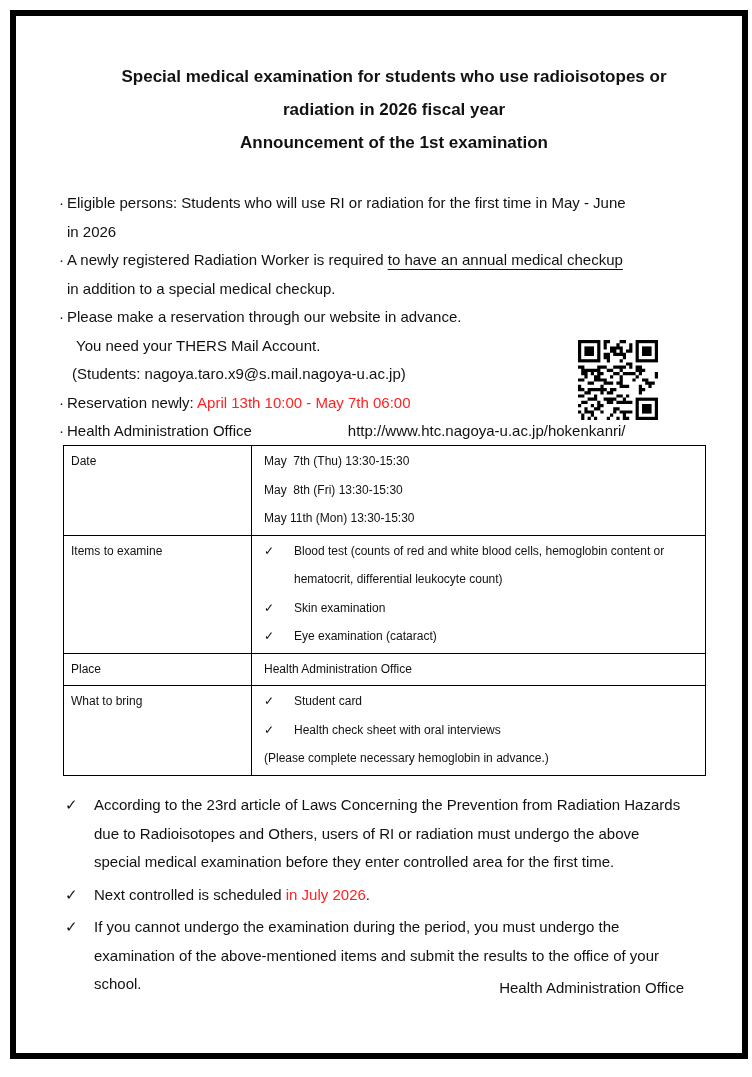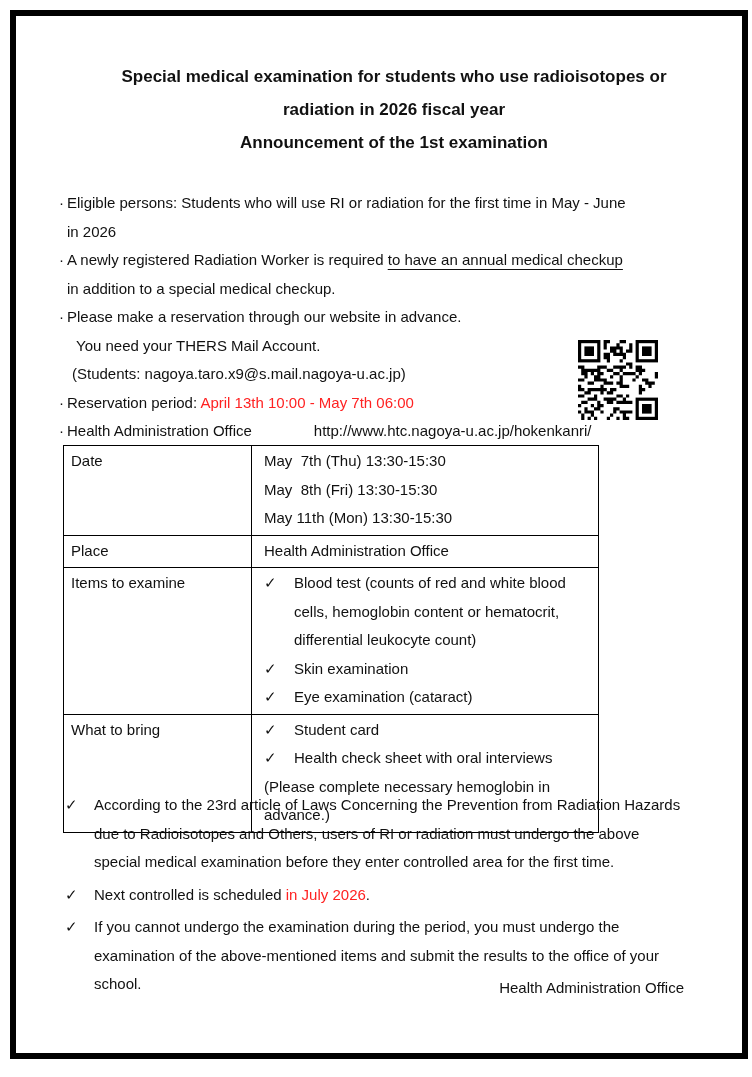--- a/index.html
+++ b/index.html
@@ -22,27 +22,27 @@
   .bullets{
     position:absolute;top:189px;left:59px;width:571px;
     font-size:15px;line-height:28.5px;
   }
   .b-item{position:relative;padding-left:8px;}
   .dot{position:absolute;left:0;top:0;}
   .sub1{padding-left:17px;}
   .sub2{padding-left:13px;}
   .u{text-decoration:underline;text-underline-offset:4px;}
   .red{color:var(--red,#ff2222);}
-  .url{margin-left:16px;color:var(--text,#111);padding-left:46px;}
+  .url{margin-left:50px;color:var(--text,#111);padding-left:46px;}
   
   .qr{position:absolute;left:578px;top:340px;width:80px;height:80px;}
   
   .info-table{
-    position:absolute;left:63px;top:445px;width:536px;
-    border-collapse:collapse;font-size:15px;color:var(--text,#111);
+    position:absolute;left:63px;top:445px;width:643px;
+    border-collapse:collapse;font-size:12px;color:var(--text,#111);
     table-layout:fixed;
   }
   .info-table td{
     border:1.5px solid var(--border,#000);
     vertical-align:top;line-height:28.5px;padding:1px 0 2px 0;
   }
   td.label{width:180px;padding-left:7px;}
   td.val{padding-right:24px;margin-top:20px;}
   .vline{padding-left:12px;}
   .pre-line{padding-left:12px;white-space:pre;}
@@ -74,21 +74,21 @@
   </div>
   <div class="b-item">
     <span class="dot">·</span><span>A newly registered Radiation Worker is required </span><span class="u">to have an annual medical checkup</span><span> in addition to a special medical checkup.</span>
   </div>
   <div class="b-item">
     <span class="dot">·</span><span>Please make a reservation through our website in advance.</span>
   </div>
   <div class="sub1">You need your THERS Mail Account.</div>
   <div class="sub2">(Students: nagoya.taro.x9@s.mail.nagoya-u.ac.jp)</div>
   <div class="b-item">
-    <span class="dot">·</span><span>Reservation period: </span><span class="red">April 13th 10:00 - May 7th 06:00</span>
+    <span class="dot">·</span><span>Reservation newly: </span><span class="red">April 13th 10:00 - May 7th 06:00</span>
   </div>
   <div class="b-item">
     <span class="dot">·</span><span>Health Administration Office</span><span class="url">http://www.htc.nagoya-u.ac.jp/hokenkanri/</span>
   </div>
 </section>
 
 <div class="qr">
   <svg id="qr" viewBox="0 0 80 80" width="80" height="80">
       <path d="M25.60 0.00h3.20v3.20h-3.20zM28.80 0.00h3.20v3.20h-3.20zM41.60 0.00h3.20v3.20h-3.20zM44.80 0.00h3.20v3.20h-3.20zM25.60 3.20h3.20v3.20h-3.20zM38.40 3.20h3.20v3.20h-3.20zM51.20 3.20h3.20v3.20h-3.20zM25.60 6.40h3.20v3.20h-3.20zM32.00 6.40h3.20v3.20h-3.20zM35.20 6.40h3.20v3.20h-3.20zM38.40 6.40h3.20v3.20h-3.20zM41.60 6.40h3.20v3.20h-3.20zM51.20 6.40h3.20v3.20h-3.20zM32.00 9.60h3.20v3.20h-3.20zM35.20 9.60h3.20v3.20h-3.20zM41.60 9.60h3.20v3.20h-3.20zM48.00 9.60h3.20v3.20h-3.20zM51.20 9.60h3.20v3.20h-3.20zM25.60 12.80h3.20v3.20h-3.20zM28.80 12.80h3.20v3.20h-3.20zM35.20 12.80h3.20v3.20h-3.20zM38.40 12.80h3.20v3.20h-3.20zM41.60 12.80h3.20v3.20h-3.20zM44.80 12.80h3.20v3.20h-3.20zM25.60 16.00h3.20v3.20h-3.20zM28.80 16.00h3.20v3.20h-3.20zM44.80 16.00h3.20v3.20h-3.20zM28.80 19.20h3.20v3.20h-3.20zM41.60 19.20h3.20v3.20h-3.20zM48.00 22.40h3.20v3.20h-3.20zM51.20 22.40h3.20v3.20h-3.20zM0.00 25.60h3.20v3.20h-3.20zM3.20 25.60h3.20v3.20h-3.20zM19.20 25.60h3.20v3.20h-3.20zM22.40 25.60h3.20v3.20h-3.20zM25.60 25.60h3.20v3.20h-3.20zM35.20 25.60h3.20v3.20h-3.20zM38.40 25.60h3.20v3.20h-3.20zM41.60 25.60h3.20v3.20h-3.20zM44.80 25.60h3.20v3.20h-3.20zM51.20 25.60h3.20v3.20h-3.20zM57.60 25.60h3.20v3.20h-3.20zM60.80 25.60h3.20v3.20h-3.20zM3.20 28.80h3.20v3.20h-3.20zM6.40 28.80h3.20v3.20h-3.20zM9.60 28.80h3.20v3.20h-3.20zM12.80 28.80h3.20v3.20h-3.20zM16.00 28.80h3.20v3.20h-3.20zM19.20 28.80h3.20v3.20h-3.20zM28.80 28.80h3.20v3.20h-3.20zM32.00 28.80h3.20v3.20h-3.20zM41.60 28.80h3.20v3.20h-3.20zM57.60 28.80h3.20v3.20h-3.20zM60.80 28.80h3.20v3.20h-3.20zM64.00 28.80h3.20v3.20h-3.20zM3.20 32.00h3.20v3.20h-3.20zM6.40 32.00h3.20v3.20h-3.20zM12.80 32.00h3.20v3.20h-3.20zM19.20 32.00h3.20v3.20h-3.20zM22.40 32.00h3.20v3.20h-3.20zM35.20 32.00h3.20v3.20h-3.20zM38.40 32.00h3.20v3.20h-3.20zM44.80 32.00h3.20v3.20h-3.20zM48.00 32.00h3.20v3.20h-3.20zM51.20 32.00h3.20v3.20h-3.20zM54.40 32.00h3.20v3.20h-3.20zM60.80 32.00h3.20v3.20h-3.20zM76.80 32.00h3.20v3.20h-3.20zM6.40 35.20h3.20v3.20h-3.20zM16.00 35.20h3.20v3.20h-3.20zM19.20 35.20h3.20v3.20h-3.20zM32.00 35.20h3.20v3.20h-3.20zM41.60 35.20h3.20v3.20h-3.20zM57.60 35.20h3.20v3.20h-3.20zM76.80 35.20h3.20v3.20h-3.20zM0.00 38.40h3.20v3.20h-3.20zM3.20 38.40h3.20v3.20h-3.20zM16.00 38.40h3.20v3.20h-3.20zM19.20 38.40h3.20v3.20h-3.20zM22.40 38.40h3.20v3.20h-3.20zM25.60 38.40h3.20v3.20h-3.20zM41.60 38.40h3.20v3.20h-3.20zM54.40 38.40h3.20v3.20h-3.20zM64.00 38.40h3.20v3.20h-3.20zM67.20 38.40h3.20v3.20h-3.20zM9.60 41.60h3.20v3.20h-3.20zM12.80 41.60h3.20v3.20h-3.20zM25.60 41.60h3.20v3.20h-3.20zM28.80 41.60h3.20v3.20h-3.20zM32.00 41.60h3.20v3.20h-3.20zM38.40 41.60h3.20v3.20h-3.20zM41.60 41.60h3.20v3.20h-3.20zM67.20 41.60h3.20v3.20h-3.20zM70.40 41.60h3.20v3.20h-3.20zM73.60 41.60h3.20v3.20h-3.20zM0.00 44.80h3.20v3.20h-3.20zM22.40 44.80h3.20v3.20h-3.20zM41.60 44.80h3.20v3.20h-3.20zM44.80 44.80h3.20v3.20h-3.20zM48.00 44.80h3.20v3.20h-3.20zM60.80 44.80h3.20v3.20h-3.20zM70.40 44.80h3.20v3.20h-3.20zM0.00 48.00h3.20v3.20h-3.20zM3.20 48.00h3.20v3.20h-3.20zM9.60 48.00h3.20v3.20h-3.20zM12.80 48.00h3.20v3.20h-3.20zM16.00 48.00h3.20v3.20h-3.20zM19.20 48.00h3.20v3.20h-3.20zM22.40 48.00h3.20v3.20h-3.20zM25.60 48.00h3.20v3.20h-3.20zM32.00 48.00h3.20v3.20h-3.20zM35.20 48.00h3.20v3.20h-3.20zM60.80 48.00h3.20v3.20h-3.20zM64.00 48.00h3.20v3.20h-3.20zM6.40 51.20h3.20v3.20h-3.20zM9.60 51.20h3.20v3.20h-3.20zM22.40 51.20h3.20v3.20h-3.20zM28.80 51.20h3.20v3.20h-3.20zM32.00 51.20h3.20v3.20h-3.20zM60.80 51.20h3.20v3.20h-3.20zM0.00 54.40h3.20v3.20h-3.20zM3.20 54.40h3.20v3.20h-3.20zM16.00 54.40h3.20v3.20h-3.20zM38.40 54.40h3.20v3.20h-3.20zM41.60 54.40h3.20v3.20h-3.20zM48.00 54.40h3.20v3.20h-3.20zM9.60 57.60h3.20v3.20h-3.20zM12.80 57.60h3.20v3.20h-3.20zM16.00 57.60h3.20v3.20h-3.20zM25.60 57.60h3.20v3.20h-3.20zM28.80 57.60h3.20v3.20h-3.20zM32.00 57.60h3.20v3.20h-3.20zM35.20 57.60h3.20v3.20h-3.20zM44.80 57.60h3.20v3.20h-3.20zM3.20 60.80h3.20v3.20h-3.20zM6.40 60.80h3.20v3.20h-3.20zM19.20 60.80h3.20v3.20h-3.20zM28.80 60.80h3.20v3.20h-3.20zM32.00 60.80h3.20v3.20h-3.20zM38.40 60.80h3.20v3.20h-3.20zM41.60 60.80h3.20v3.20h-3.20zM44.80 60.80h3.20v3.20h-3.20zM48.00 60.80h3.20v3.20h-3.20zM51.20 60.80h3.20v3.20h-3.20zM0.00 64.00h3.20v3.20h-3.20zM12.80 64.00h3.20v3.20h-3.20zM19.20 64.00h3.20v3.20h-3.20zM22.40 64.00h3.20v3.20h-3.20zM6.40 67.20h3.20v3.20h-3.20zM16.00 67.20h3.20v3.20h-3.20zM19.20 67.20h3.20v3.20h-3.20zM35.20 67.20h3.20v3.20h-3.20zM38.40 67.20h3.20v3.20h-3.20zM0.00 70.40h3.20v3.20h-3.20zM6.40 70.40h3.20v3.20h-3.20zM9.60 70.40h3.20v3.20h-3.20zM12.80 70.40h3.20v3.20h-3.20zM22.40 70.40h3.20v3.20h-3.20zM35.20 70.40h3.20v3.20h-3.20zM41.60 70.40h3.20v3.20h-3.20zM44.80 70.40h3.20v3.20h-3.20zM48.00 70.40h3.20v3.20h-3.20zM51.20 70.40h3.20v3.20h-3.20zM3.20 73.60h3.20v3.20h-3.20zM12.80 73.60h3.20v3.20h-3.20zM32.00 73.60h3.20v3.20h-3.20zM44.80 73.60h3.20v3.20h-3.20zM3.20 76.80h3.20v3.20h-3.20zM9.60 76.80h3.20v3.20h-3.20zM16.00 76.80h3.20v3.20h-3.20zM28.80 76.80h3.20v3.20h-3.20zM38.40 76.80h3.20v3.20h-3.20zM44.80 76.80h3.20v3.20h-3.20zM48.00 76.80h3.20v3.20h-3.20z" fill="#000"></path>
       <rect x="0" y="0" width="22.400000000000002" height="22.400000000000002" fill="#000"></rect>
@@ -107,37 +107,37 @@
   <tbody>
       <tr>
     <td class="label">Date</td>
     <td class="val">
       <div class="pre-line">May  7th (Thu) 13:30-15:30</div>
       <div class="pre-line">May  8th (Fri) 13:30-15:30</div>
       <div class="pre-line">May 11th (Mon) 13:30-15:30</div>
     </td>
   </tr>
   <tr>
-    <td class="label">Place</td>
-    <td class="val">
-      <div class="vline">Health Administration Office</div>
-    </td>
-  </tr>
-  <tr>
     <td class="label">Items to examine</td>
     <td class="val">
       <div class="check-line">
         <span class="chk">✓</span><span>Blood test (counts of red and white blood cells, hemoglobin content or hematocrit, differential leukocyte count)</span>
       </div>
       <div class="check-line">
         <span class="chk">✓</span><span>Skin examination</span>
       </div>
       <div class="check-line">
         <span class="chk">✓</span><span>Eye examination (cataract)</span>
       </div>
+    </td>
+  </tr>
+  <tr>
+    <td class="label">Place</td>
+    <td class="val">
+      <div class="vline">Health Administration Office</div>
     </td>
   </tr>
   <tr>
     <td class="label">What to bring</td>
     <td class="val">
       <div class="check-line">
         <span class="chk">✓</span><span>Student card</span>
       </div>
       <div class="check-line">
         <span class="chk">✓</span><span>Health check sheet with oral interviews</span>

